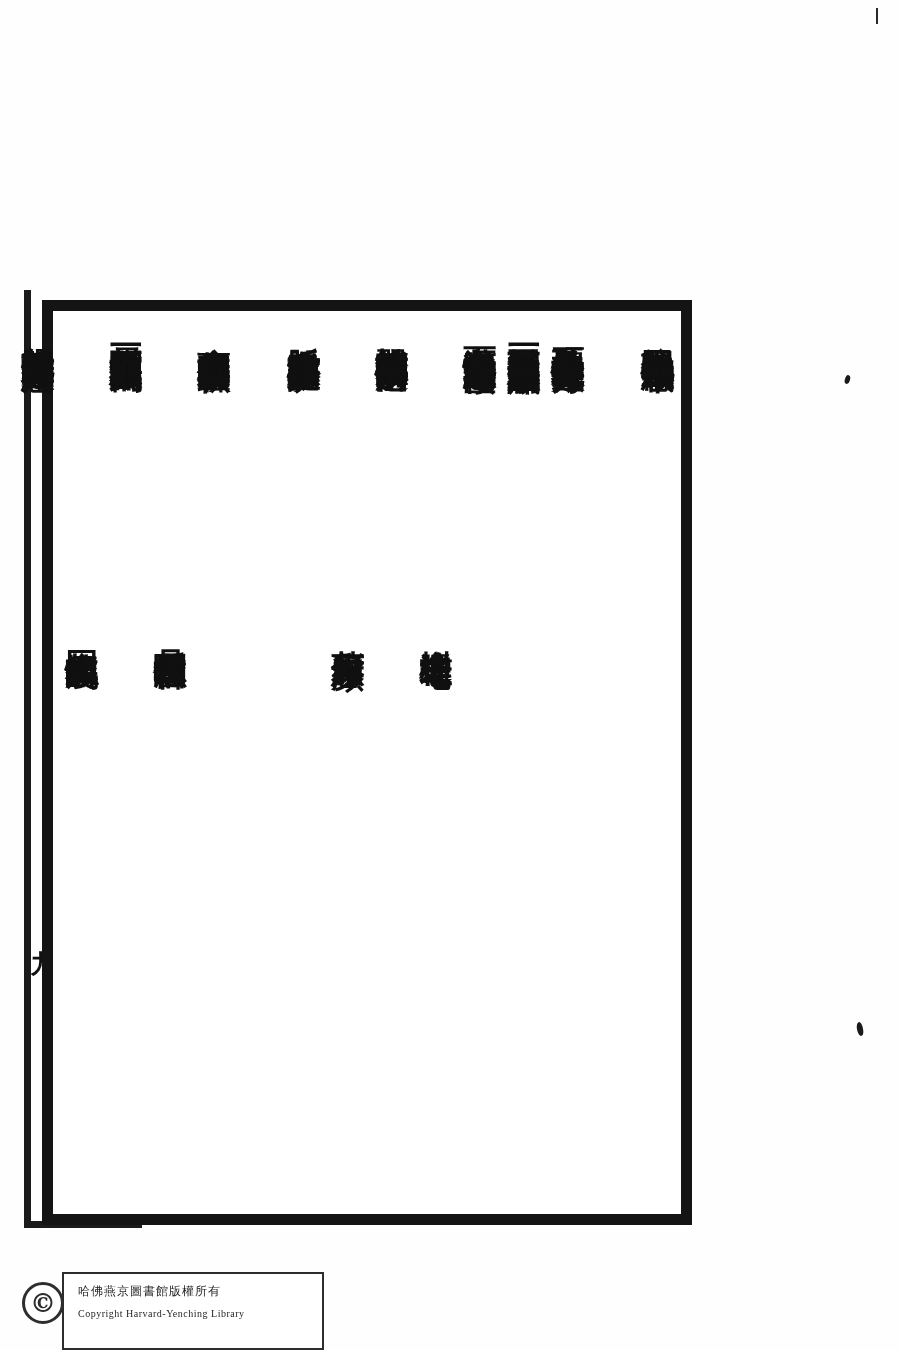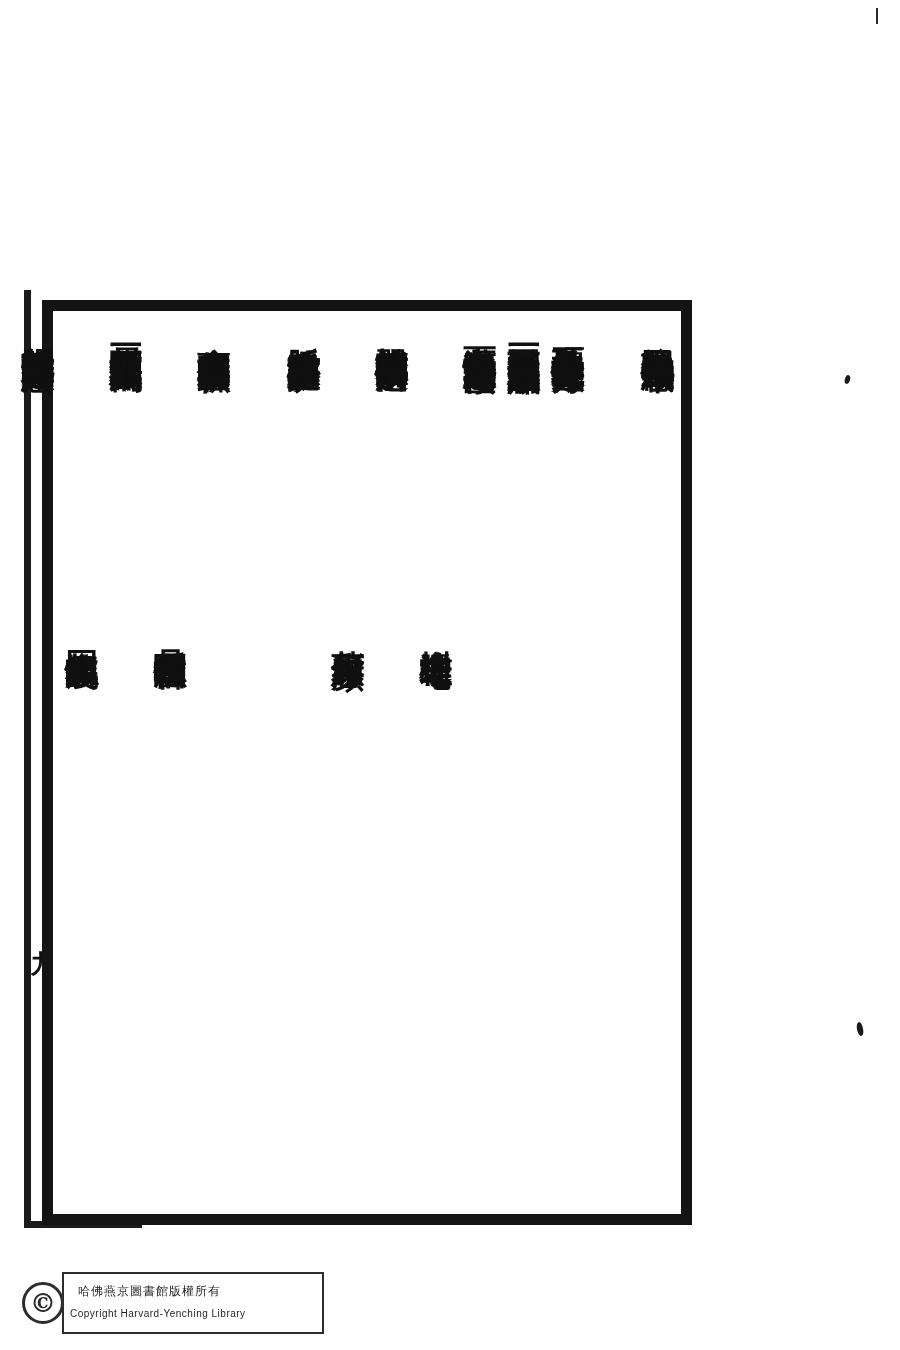--- a/index.html
+++ b/index.html
@@ -157,40 +157,40 @@
     font-weight: 700;
     color: #121212;
   }
 
   
   .stamp {
     position: absolute;
     left: 62px;
     top: 1272px;
     width: 262px;
-    height: 62px;
+    height: 78px;
     border: 2px solid #2d2d2d;
     background: #ffffff;
     box-sizing: border-box;
   }
   .stamp-line1 {
     position: absolute;
     left: 14px;
     top: 9px;
     font-family: "DejaVu Sans", sans-serif;
     font-size: 12px;
     letter-spacing: 1px;
     color: #1f1f1f;
     white-space: nowrap;
   }
   .stamp-line2 {
     position: absolute;
-    left: 6px;
+    left: 14px;
     top: 34px;
-    font-family: Liberation Sans, sans-serif;
+    font-family: Liberation Serif, serif;
     font-size: 10px;
     letter-spacing: 0.5px;
     color: #1f1f1f;
     white-space: nowrap;
   }
   .copy-circle {
     position: absolute;
     left: 22px;
     top: 1282px;
     width: 42px;

